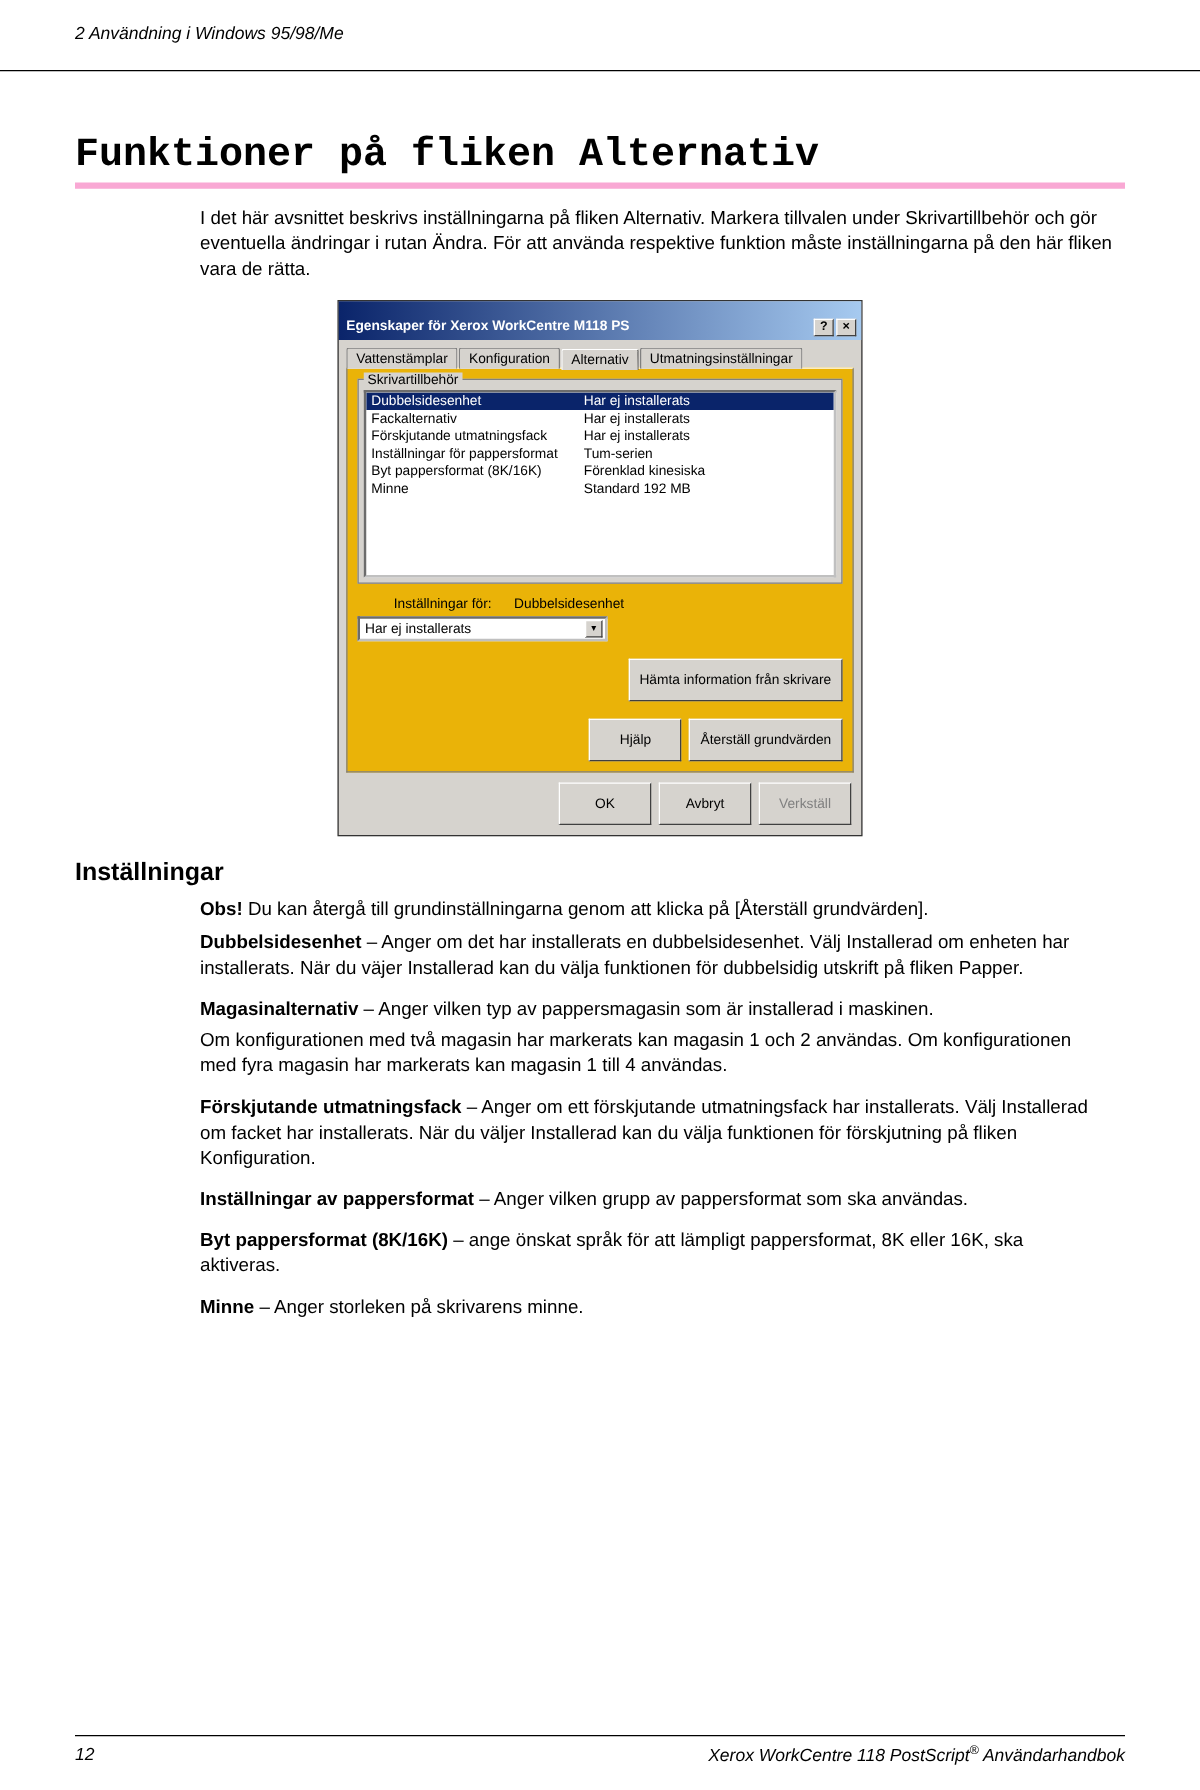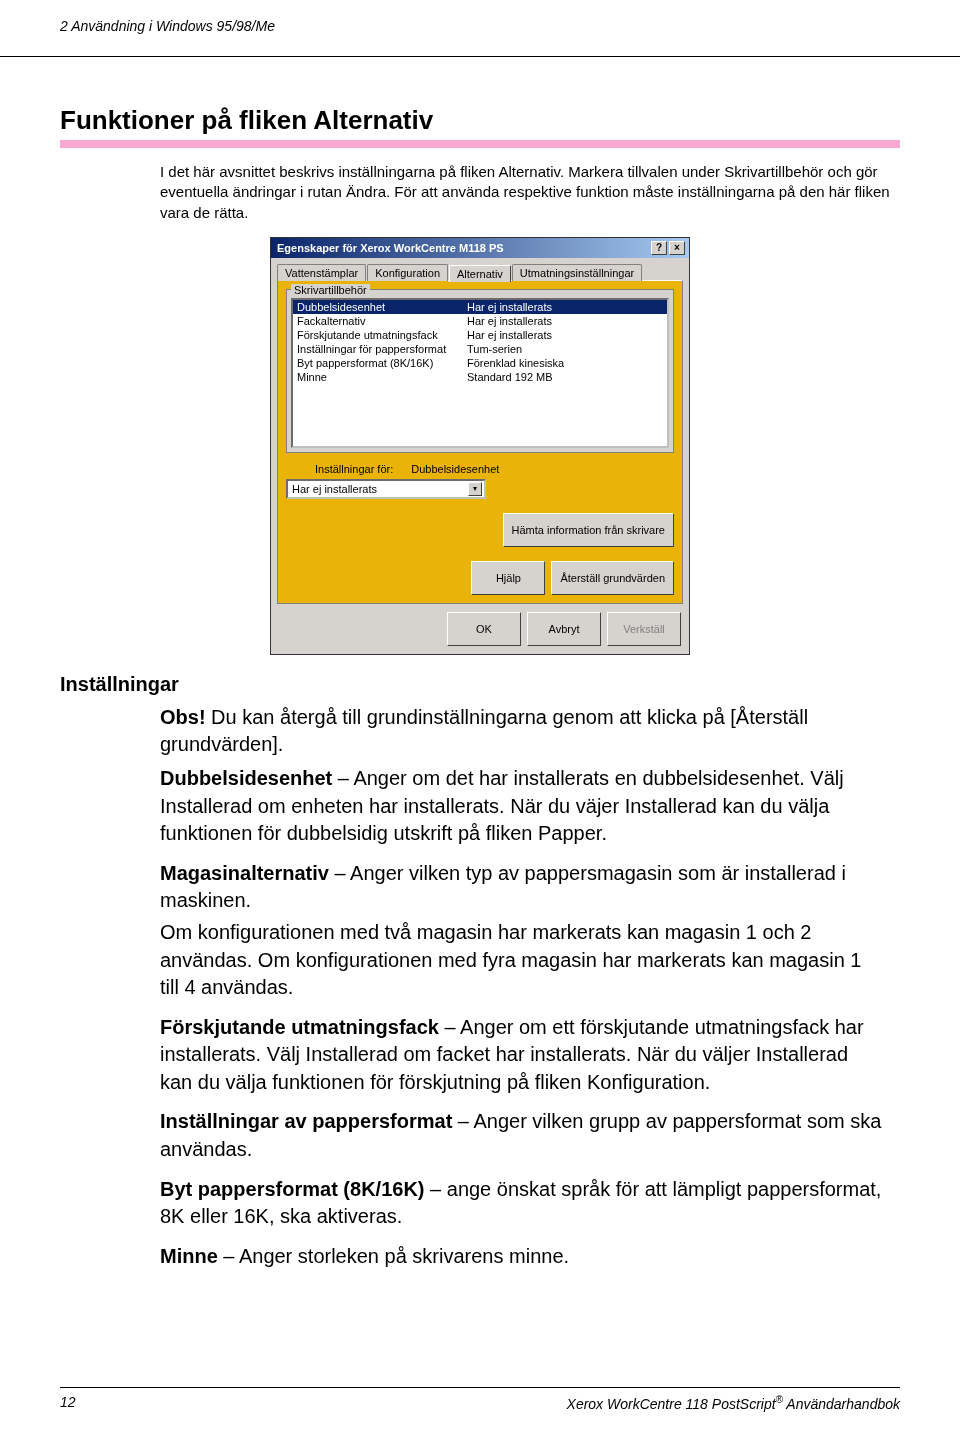--- a/index.html
+++ b/index.html
@@ -17,25 +17,26 @@
     padding: 18px 0 22px 60px;
     border-bottom: 1px solid #000;
     margin: 0 60px 0 0;
     width: 100%;
     box-sizing: border-box;
   }
   .content {
     padding: 20px 60px 0 60px;
   }
   h1.section-title {
-    font-size: 26px;
+    font-size: 32px;
     font-weight: bold;
     margin: 28px 0 8px 0;
-    border-bottom: 8px solid #f9a8d4;
+    border-bottom: 5px solid #f9a8d4;
     padding-bottom: 4px;
+    font-family: Liberation Mono, monospace;
   }
   .intro {
     font-size: 15px;
     line-height: 1.35;
     margin: 14px 0 14px 100px;
   }
   .dialog-wrap {
     display: flex;
     justify-content: center;
     margin: 10px 0 18px 0;
@@ -44,23 +45,22 @@
     width: 420px;
     border: 1px solid #333;
     background: #d6d3ce;
     font-family: Tahoma, Arial, sans-serif;
     font-size: 11px;
     color: #000;
   }
   .titlebar {
     background: linear-gradient(to right, #0a246a, #a6caf0);
     color: #fff;
-    padding: 3px 4px 3px 6px;
+    padding: 14px 4px 3px 6px;
     display: flex;
-    align-items: center;
     justify-content: space-between;
     font-weight: bold;
     font-size: 11px;
   }
   .titlebar-icons { display: flex; gap: 2px; }
   .title-icon {
     width: 16px; height: 14px;
     background: #d6d3ce;
     border: 1px solid #fff;
     border-right-color: #404040;
@@ -148,21 +148,21 @@
   }
   .btn.wide { min-width:170px; }
   .btn.disabled { color:#808080; }
   .dlg-footer { padding:8px; display:flex; justify-content:flex-end; gap:6px; }
   h2.subsection {
     font-size: 20px;
     font-weight: bold;
     margin: 14px 0 8px 0;
   }
   .body-text {
-    font-size: 20px;
+    font-size: 15px;
     line-height: 1.38;
     margin: 0 16px 12px 100px;
   }
   .body-text .bold { font-weight:bold; }
   .note { margin-bottom:6px; }
   .footer {
     position: absolute;
     bottom: 20px;
     left: 0; right: 0;
     border-top: 1px solid #000;

